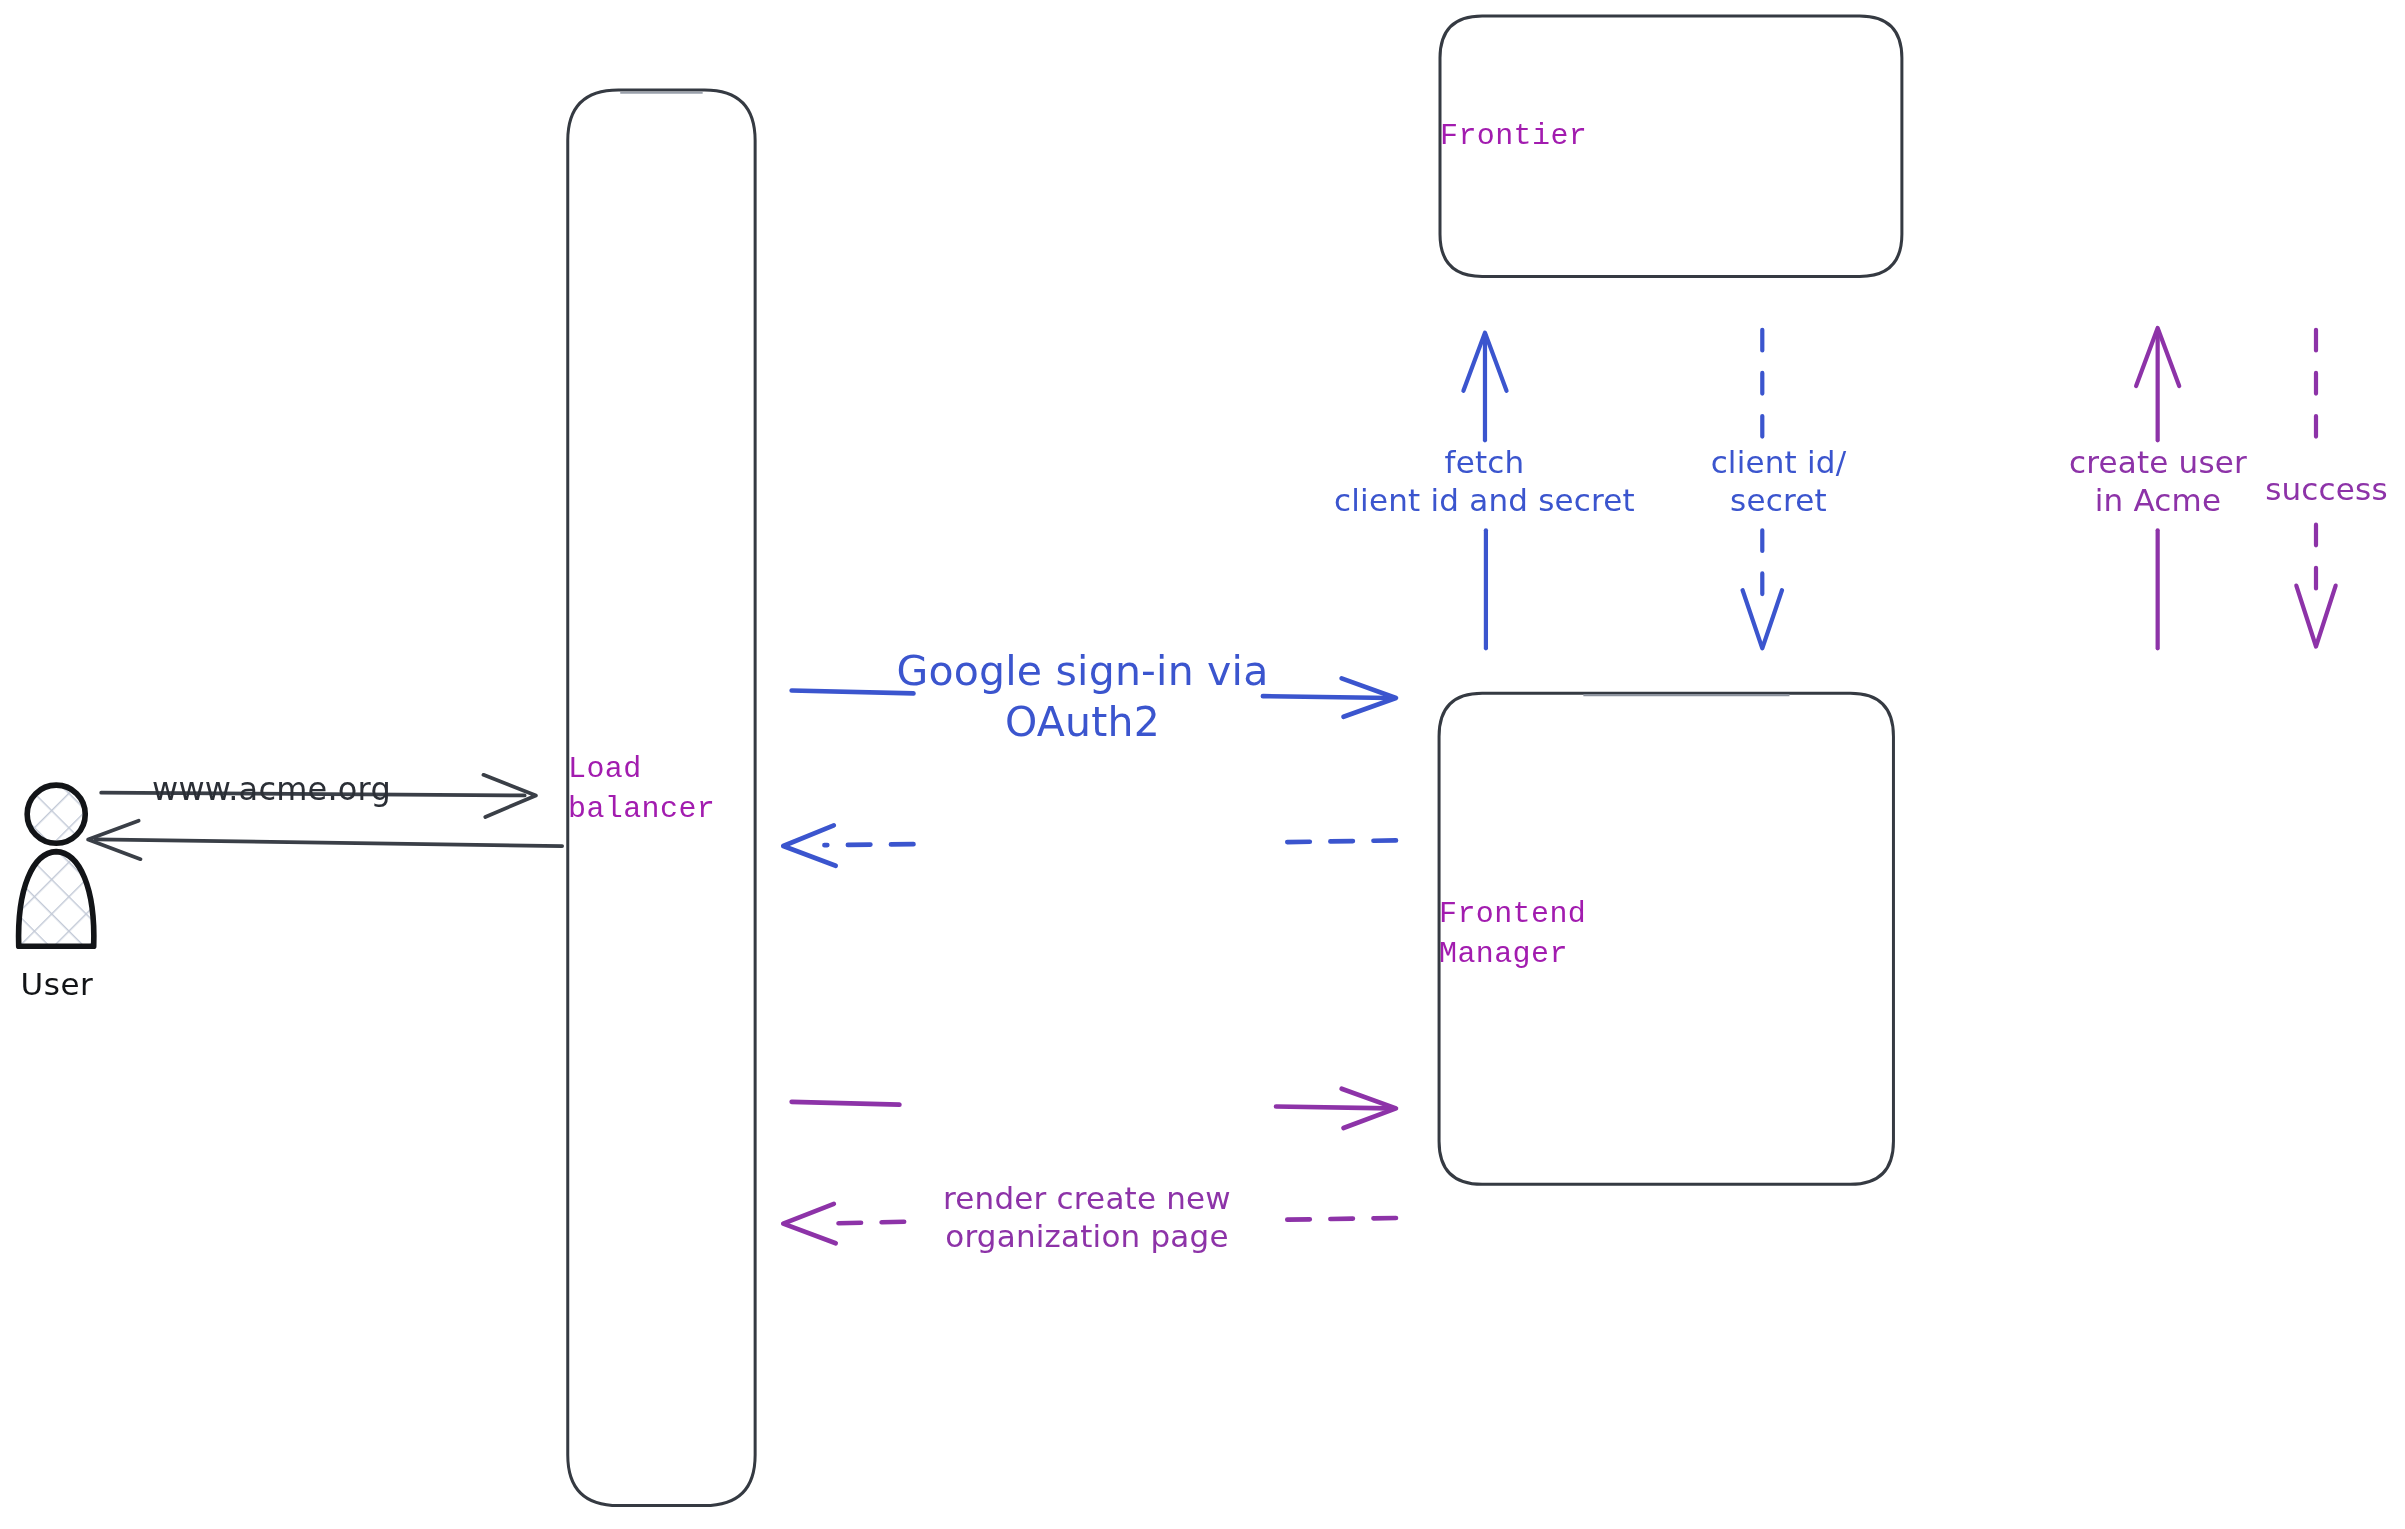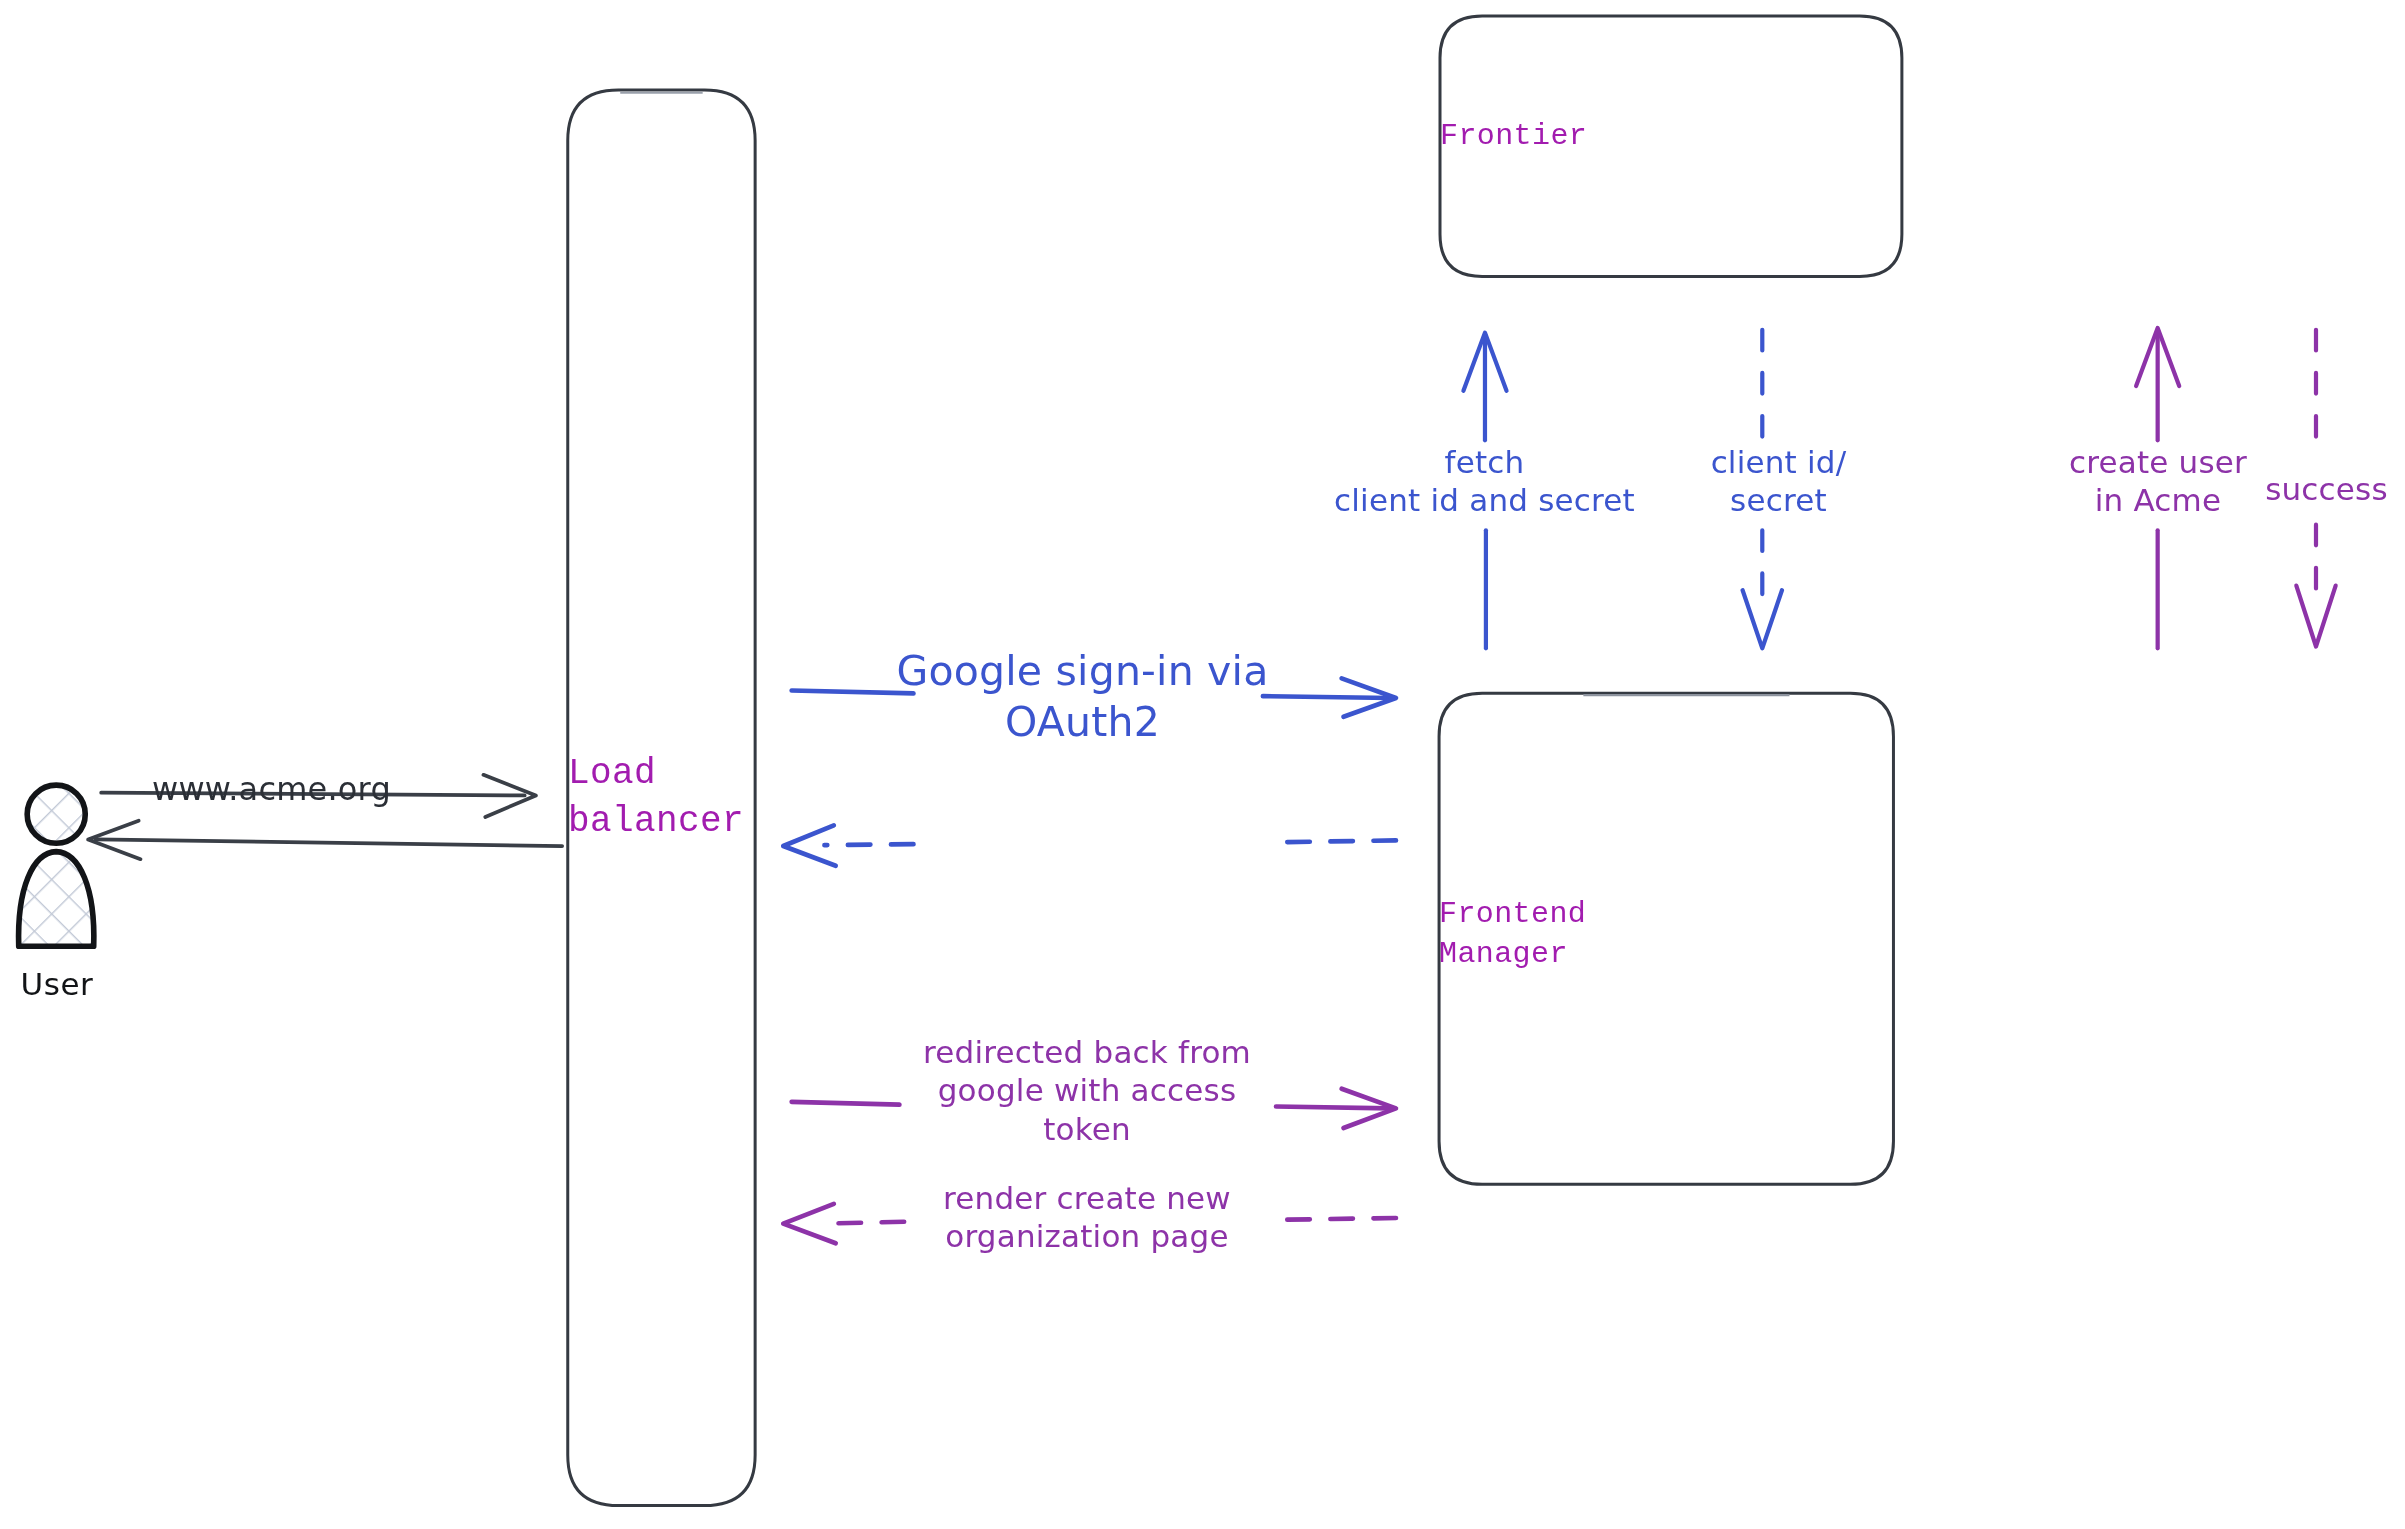--- a/index.html
+++ b/index.html
@@ -142,37 +142,34 @@
 
     <g>
       <path d="M 2472 352 L 2472 470" fill="none" stroke="#8d33a8" stroke-width="4.5" stroke-linecap="round" stroke-dasharray="22 24"></path>
       <path d="M 2472 560 L 2472 645" fill="none" stroke="#8d33a8" stroke-width="4.5" stroke-linecap="round" stroke-dasharray="22 24"></path>
       <path d="M 2451 625 L 2472 690 L 2493 625" fill="none" stroke="#8d33a8" stroke-width="4.5" stroke-linecap="round" stroke-linejoin="round"></path>
     </g>
   </svg>
 
   <div class="actor-name" style="left:20.6px; top:954px;">User</div>
 
-  <div class="node-label" style="left:568px; top:750px; width:187px; font-size:36px;">Load
+  <div class="node-label" style="left:568px; top:750px; width:187px; font-size:30px;">Load
 balancer</div>
 
   <div class="node-label" style="left:1440px; top:117px; width:462px; font-size:30px;">Frontier</div>
 
   <div class="node-label" style="left:1439px; top:895px; width:454px; font-size:30px;">Frontend
 Manager</div>
 
   <div class="edge-label lbl-dark" style="left:131px; top:770px; width:281px; font-size:32px;">www.acme.org</div>
 
   <div class="edge-label lbl-blue" style="left:895px; top:646px; width:375px; font-size:41px;">Google sign-in via
 OAuth2</div>
 
 
-  <div class="edge-label lbl-purple" style="left:881px; top:1033px; width:412px; font-size:31px;">redirected back from
-google with access
-token</div>
 
   <div class="edge-label lbl-purple" style="left:895px; top:1179px; width:384px; font-size:31px;">render create new
 organization page</div>
 
   <div class="edge-label lbl-blue" style="left:1295px; top:443px; width:379px; font-size:31px;">fetch
 client id and secret</div>
 
   <div class="edge-label lbl-blue" style="left:1685px; top:443px; width:187px; font-size:31px;">client id/
 secret</div>
 

